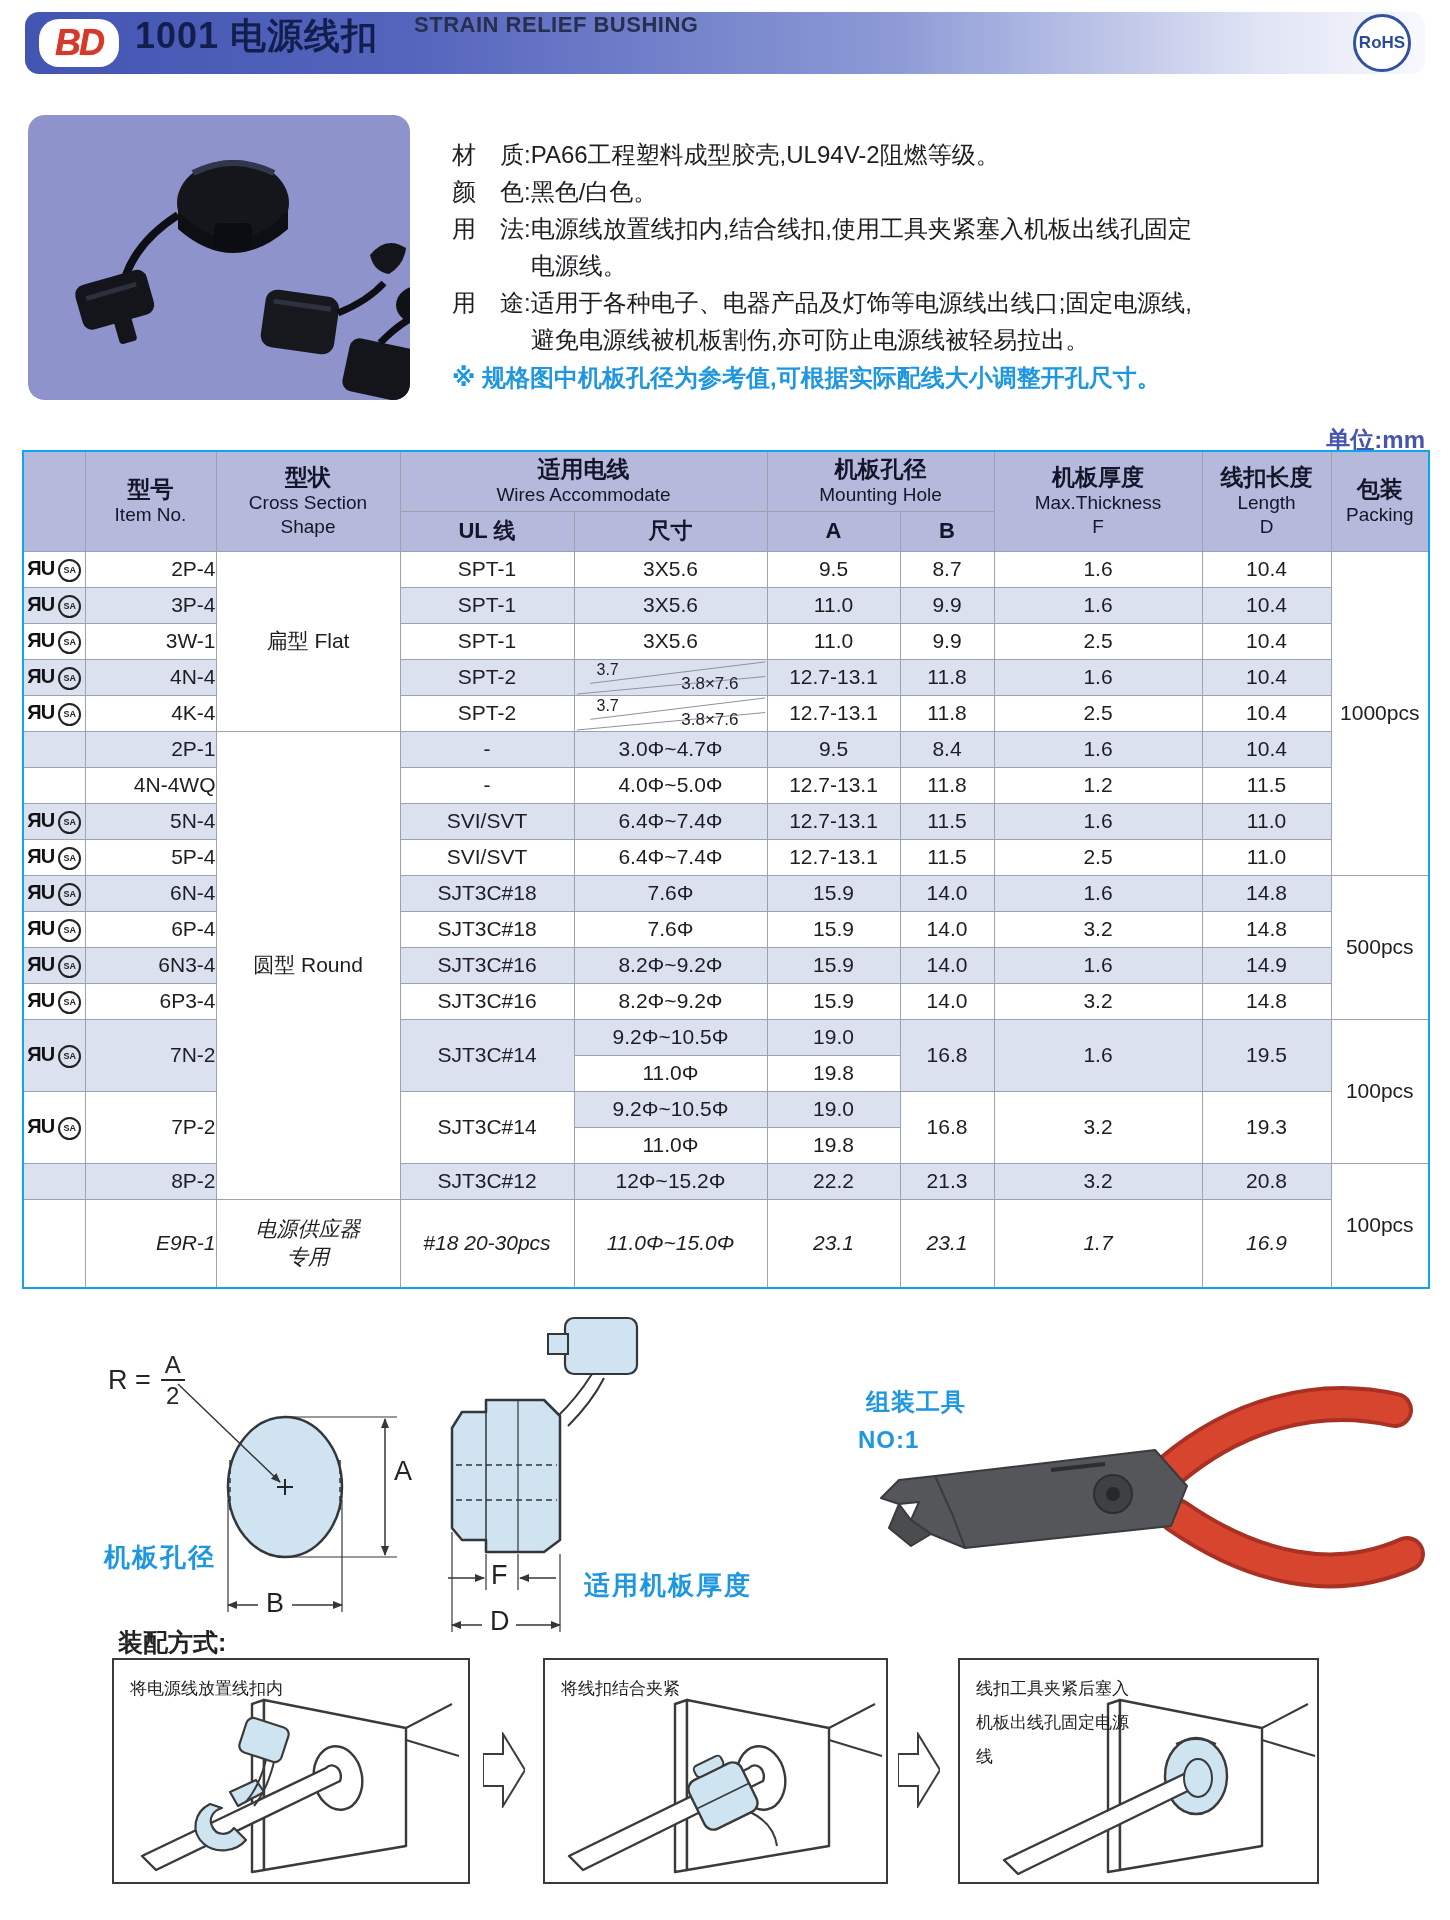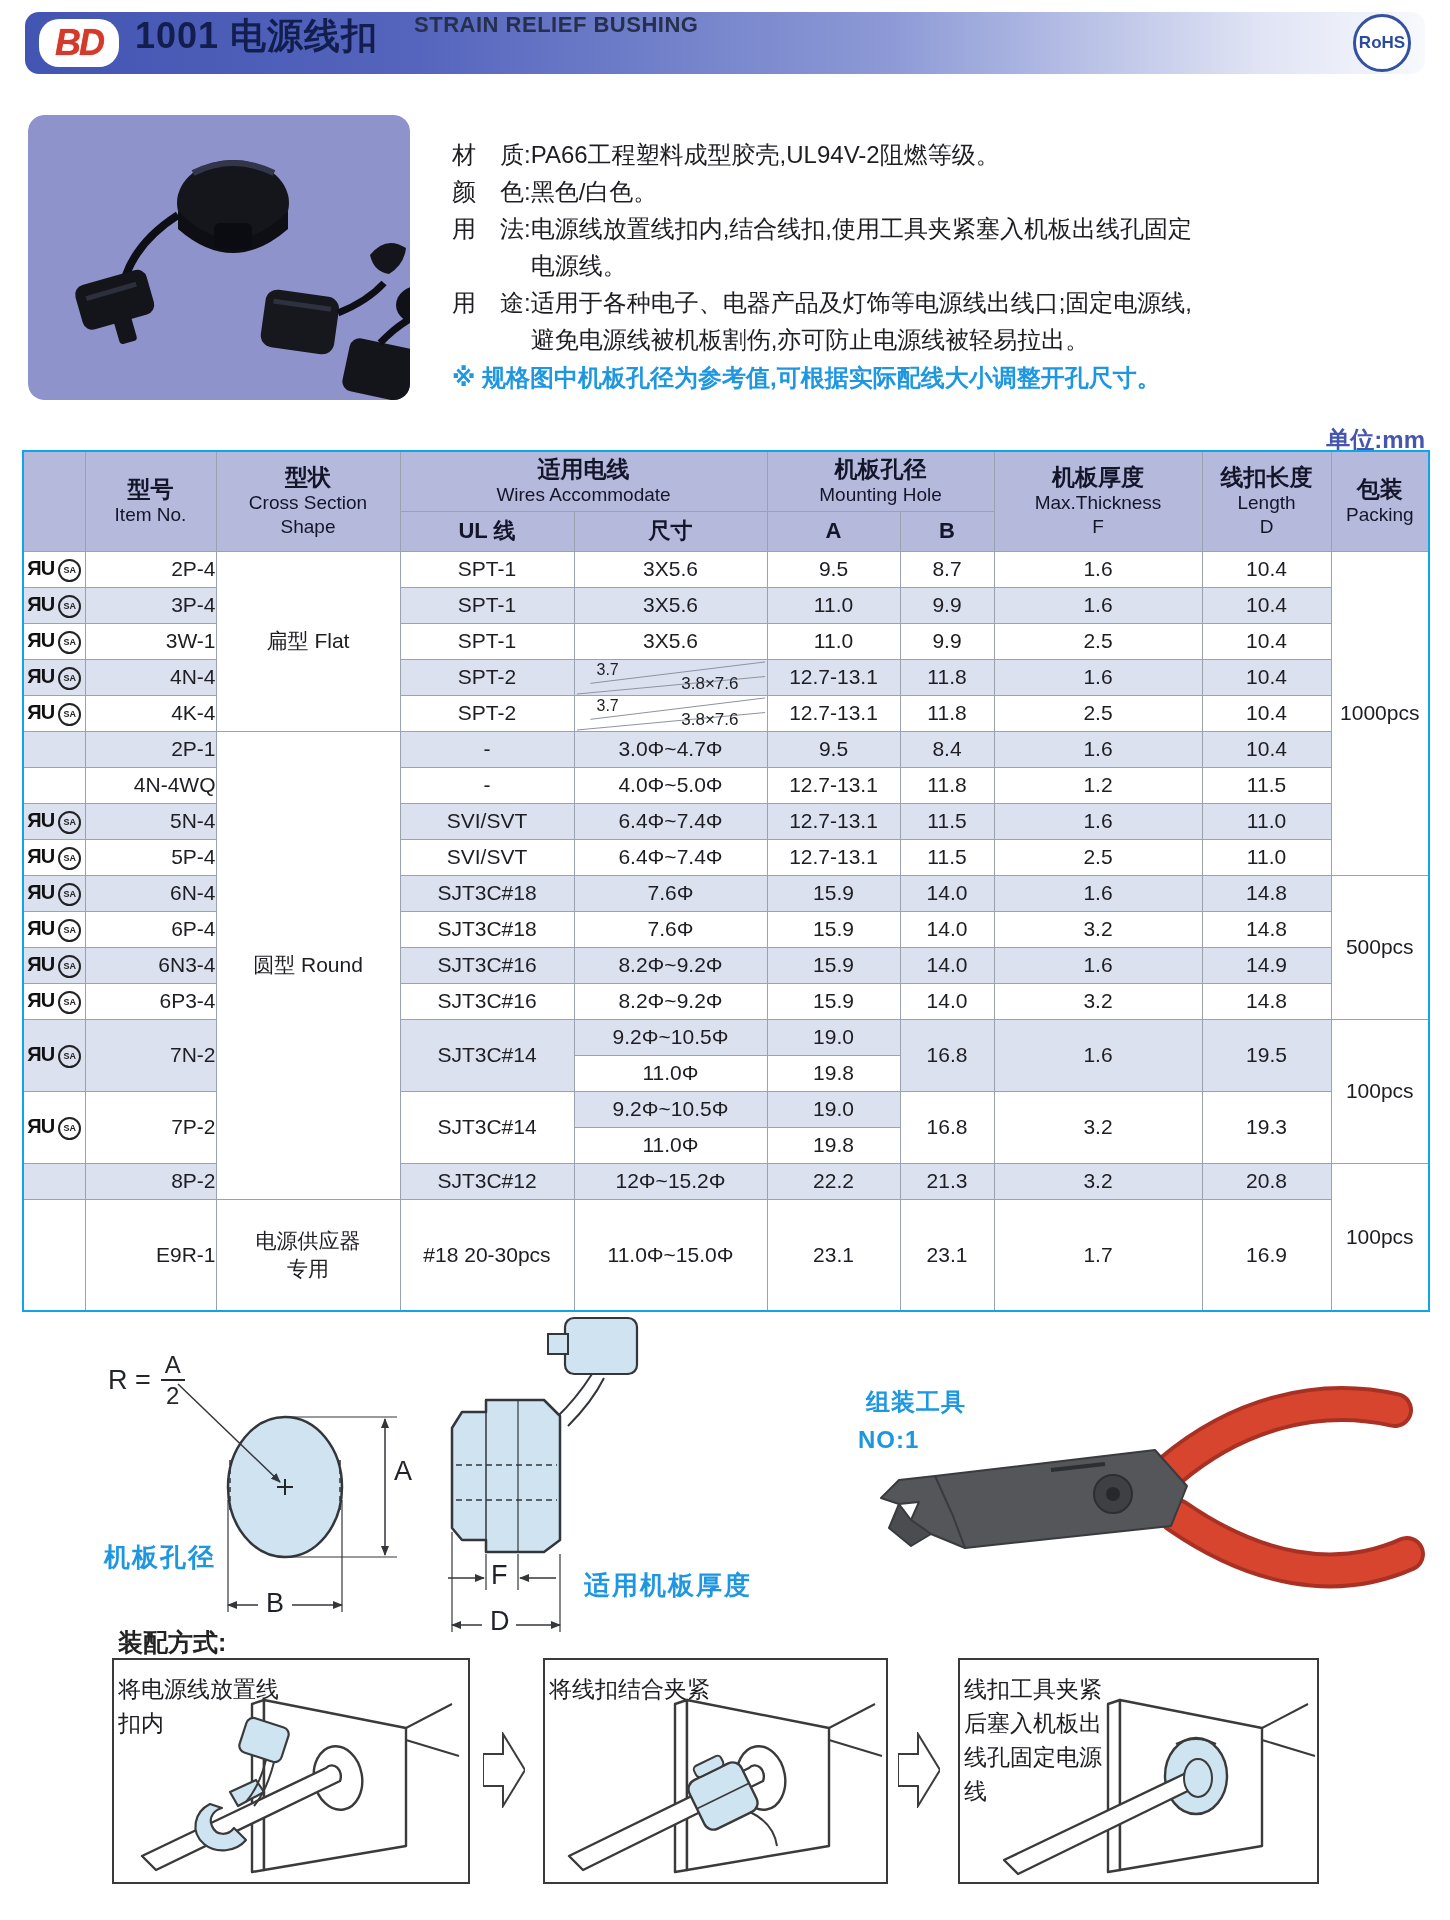--- a/index.html
+++ b/index.html
@@ -37,21 +37,21 @@
     border:2px solid #0ea5e9;}
   .spec-table th,.spec-table td{border:1px solid #9aa1af;text-align:center;vertical-align:middle;
     padding:0;overflow:hidden;}
   .spec-table thead th{background:#b5badd;color:#15152a;}
   .spec-table thead .cn{font-size:23px;font-weight:700;line-height:28px;}
   .spec-table thead .en{font-size:19px;font-weight:500;line-height:24px;}
   .spec-table thead tr:first-child{height:60px;}
   .spec-table thead tr:last-child{height:40px;}
   .spec-table thead tr:last-child th{font-size:22px;font-weight:600;}
   .spec-table tbody tr{height:36px;}
-  .spec-table tbody tr.tall{height:112px;}
+  .spec-table tbody tr.tall{height:89px;font-style:italic;}
   .spec-table tbody td{font-size:21px;font-weight:500;}
   td.shade{background:#dce1f0;}
   td.plain{background:#ffffff;}
   td.shape-cell,td.pack-cell{background:#fff;font-size:23px;font-weight:600;}
   td.pack-cell{font-size:22px;}
   td.item{text-align:right;padding-left:12px;font-size:22px;}
   td.certs{white-space:nowrap;}
   .ul-mark{font-weight:900;font-size:20px;letter-spacing:-1px;color:#111;}
   .csa-mark{display:inline-flex;width:19px;height:19px;border:2px solid #222;border-radius:50%;
     align-items:center;justify-content:center;font-size:9px;font-weight:700;color:#222;margin-left:4px;
@@ -69,21 +69,21 @@
   .frac-bar{width:24px;height:2px;background:#23262b;margin:2px 0;}
   .dim-letter{position:absolute;font-size:27px;color:#1f2228;font-weight:500;}
   .blue-label{position:absolute;font-size:26px;color:#1e96e0;font-weight:600;letter-spacing:2px;}
   .tool-label{position:absolute;font-size:24px;color:#1e96e0;font-weight:600;letter-spacing:1px;}
   .pliers{position:absolute;left:815px;top:1358px;width:615px;height:272px;}
 
   
   .assembly-title{position:absolute;left:118px;top:1626px;font-size:25px;font-weight:700;color:#222;}
   .panel{position:absolute;top:1658px;height:222px;background:#fff;border:2px solid #3a3a3a;}
   .panel svg{position:absolute;inset:0;}
-  .panel .cap{position:absolute;left:4px;top:12px;width:170px;font-size:23px;line-height:34px;color:#1d1d22;font-weight:500;}
+  .panel .cap{position:absolute;left:16px;top:12px;width:170px;font-size:17px;line-height:34px;color:#1d1d22;font-weight:500;}
   .step-arrow{position:absolute;top:1732px;width:42px;height:76px;}
 </style>
 </head>
 <body>
 
 <div id="page">
 
   <div class="header-bar">
     <div class="logo">BD</div>
     <div class="titles">

